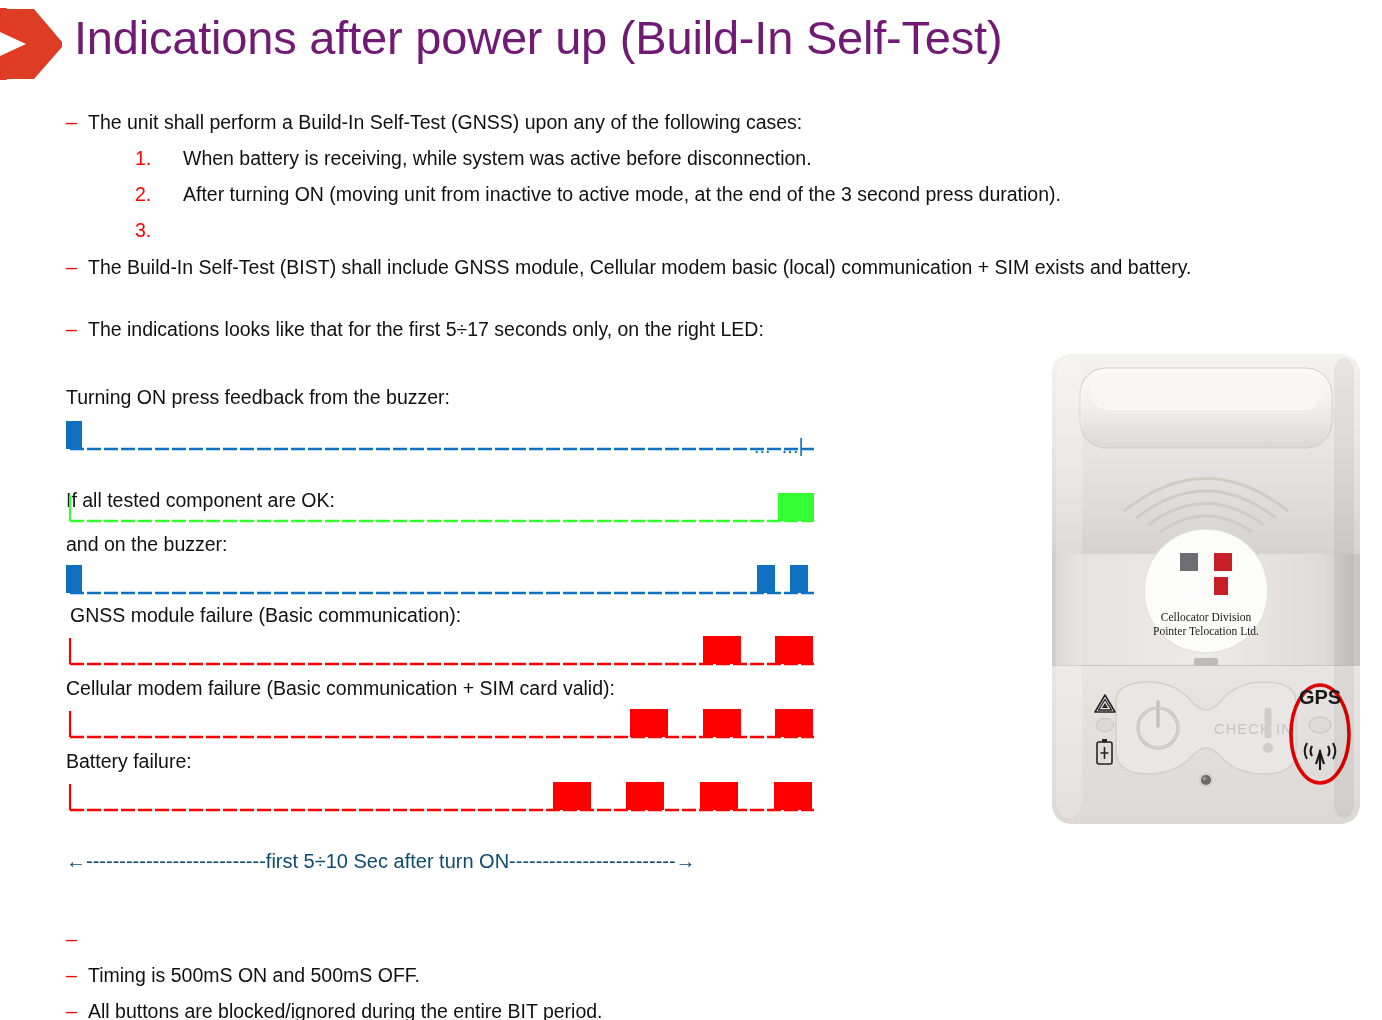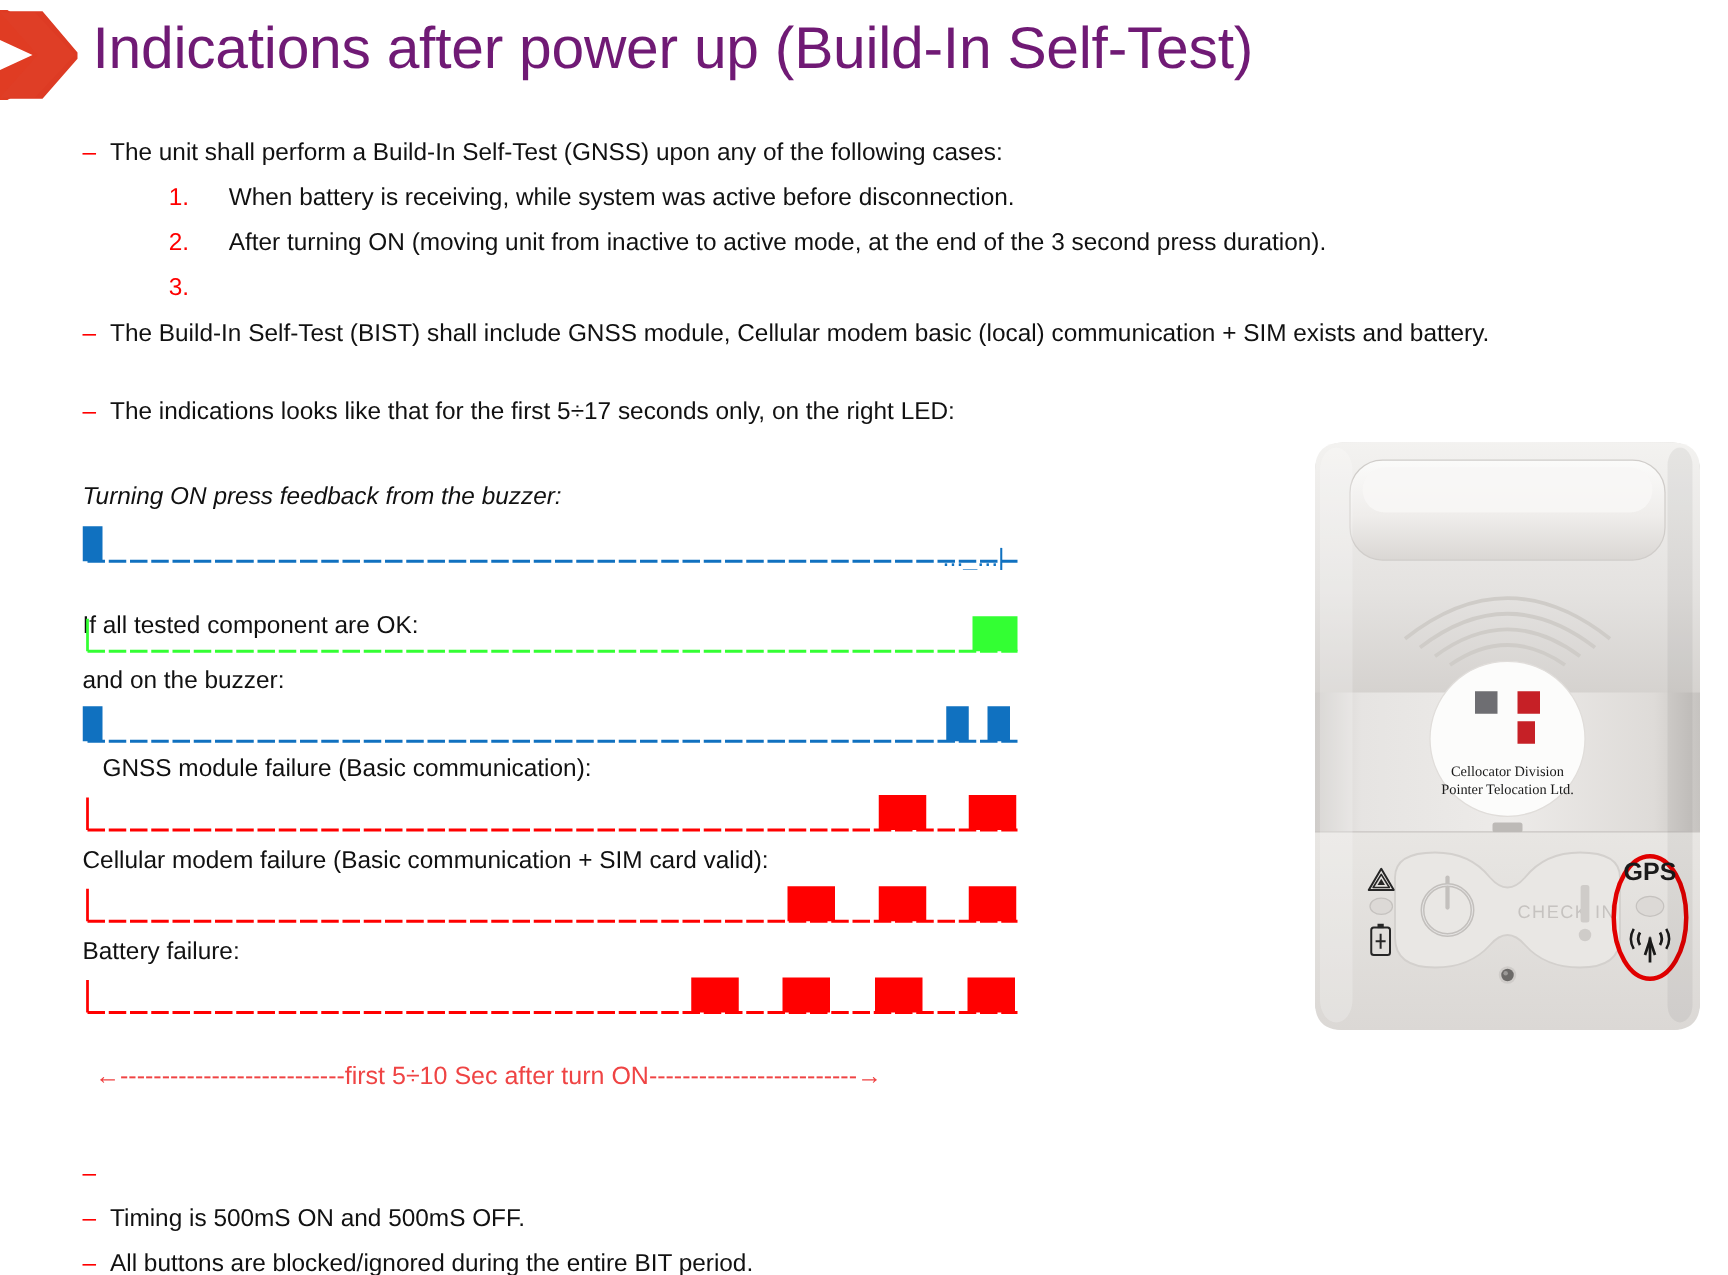--- a/index.html
+++ b/index.html
@@ -85,26 +85,26 @@
     position: absolute;
     left: 66px;
     width: 752px;
     height: 38px;
   }
   .wf svg { display: block; }
 
   
   .arrow-caption {
     position: absolute;
-    left: 76px;
+    left: 66px;
     top: 846px;
     font-size: 20px;
     line-height: 30px;
     white-space: nowrap;
-    color: #ef4444;
+    color: #0c4a6e;
   }
 
   
   .device {
     position: absolute;
     left: 1046px;
     top: 346px;
     width: 320px;
     height: 490px;
   }
@@ -144,21 +144,21 @@
 
   <div class="bullet-row" style="left:66px; top:253px; width:1245px;">
     <span class="bullet-dash">–</span>
     <span class="bullet-text">The Build-In Self-Test (BIST) shall include GNSS module, Cellular modem basic (local) communication + SIM exists and battery.</span>
   </div>
   <div class="bullet-row" style="left:66px; top:315px; width:1245px;">
     <span class="bullet-dash">–</span>
     <span class="bullet-text">The indications looks like that for the first 5÷17 seconds only, on the right LED:</span>
   </div>
 
-  <div class="wf-label" style="left:66px; top:384px;font-style:italic;">Turning ON press feedback from the buzzer:</div>
+  <div class="wf-label" style="left:66px; top:384px;">Turning ON press feedback from the buzzer:</div>
   <div class="wf" id="wf0" style="top:418px;">
       <svg width="752" height="38" viewBox="0 0 752 38">
         <line x1="4" y1="31" x2="748" y2="31" stroke="#1071C0" stroke-width="2.4" stroke-dasharray="14 3"></line>
         <rect x="0" y="3" width="16" height="28" fill="#1071C0"></rect>
         <text x="688" y="35" font-family="'Liberation Sans', sans-serif" font-size="20" fill="#1071C0">..._...|</text>
       </svg>
     </div>
 
   <div class="wf-label" style="left:66px; top:459px;margin-top:28px;">If all tested component are OK:</div>
   <div class="wf" id="wf1" style="top:490px;">
@@ -172,21 +172,21 @@
   <div class="wf-label" style="left:66px; top:531px;">and on the buzzer:</div>
   <div class="wf" id="wf2" style="top:562px;">
       <svg width="752" height="38" viewBox="0 0 752 38">
         <line x1="4" y1="31" x2="748" y2="31" stroke="#1071C0" stroke-width="2.4" stroke-dasharray="14 3"></line>
         <rect x="0" y="3" width="16" height="28" fill="#1071C0"></rect>
         <rect x="691" y="3" width="18" height="28" fill="#1071C0"></rect>
         <rect x="724" y="3" width="18" height="28" fill="#1071C0"></rect>
       </svg>
     </div>
 
-  <div class="wf-label" style="left:82px; top:602px;">GNSS module failure (Basic communication):</div>
+  <div class="wf-label" style="left:70px; top:602px;">GNSS module failure (Basic communication):</div>
   <div class="wf" id="wf3" style="top:633px;">
       <svg width="752" height="38" viewBox="0 0 752 38">
         <line x1="4" y1="31" x2="748" y2="31" stroke="#FF0000" stroke-width="2.4" stroke-dasharray="14 3"></line>
         <line x1="4" y1="5" x2="4" y2="31" stroke="#FF0000" stroke-width="2.2"></line>
         <rect x="637" y="3" width="38" height="28" fill="#FF0000"></rect>
         <rect x="709" y="3" width="38" height="28" fill="#FF0000"></rect>
       </svg>
     </div>
 
   <div class="wf-label" style="left:66px; top:675px;">Cellular modem failure (Basic communication + SIM card valid):</div>

